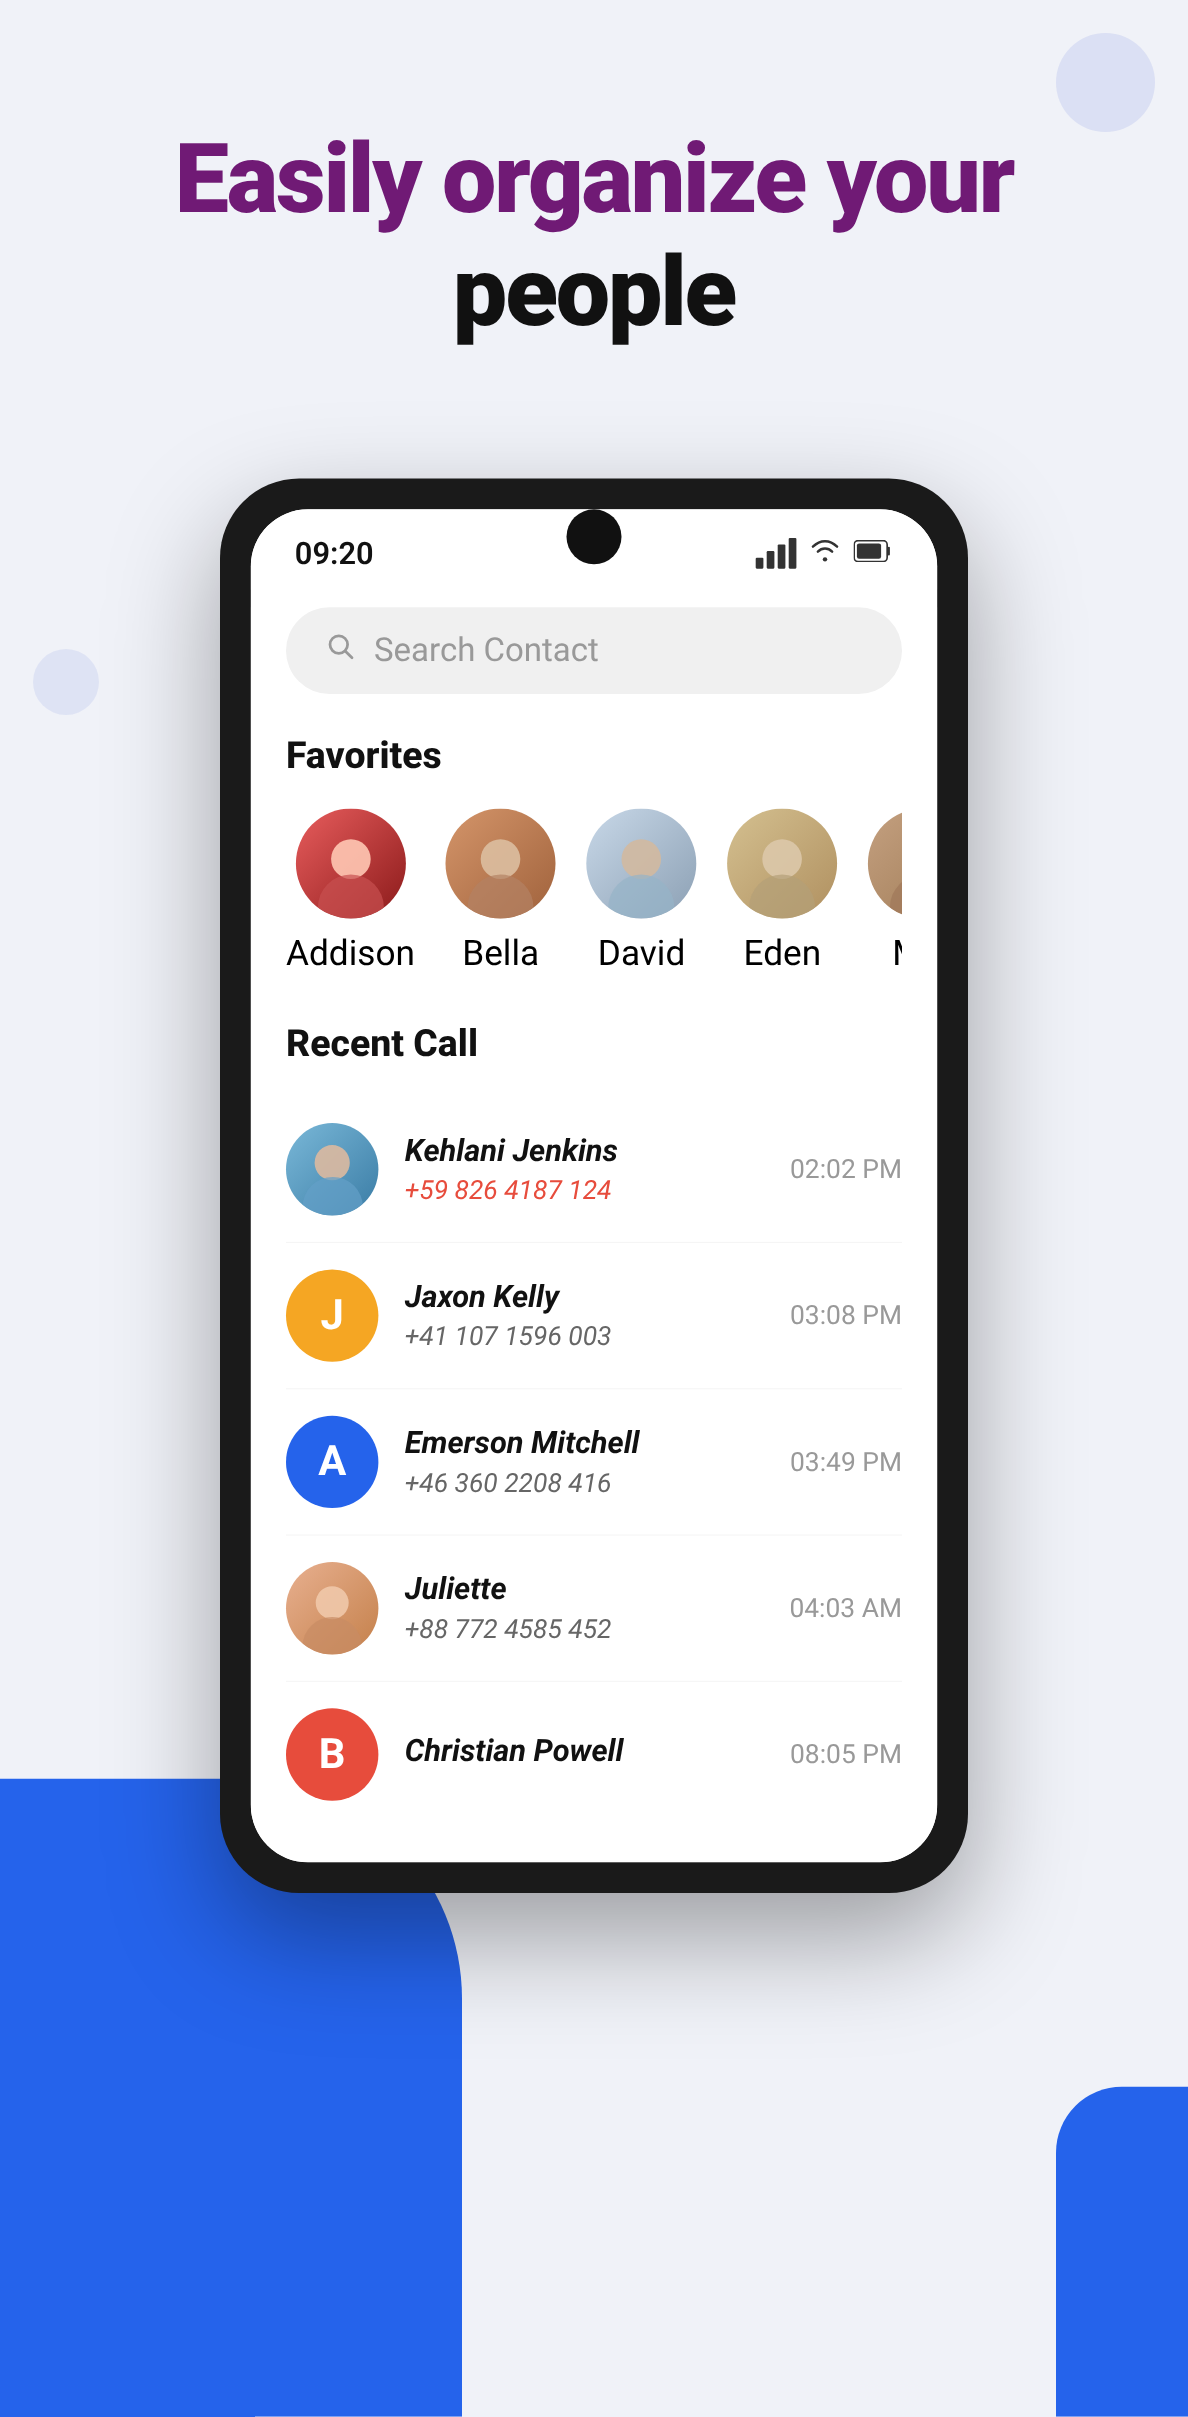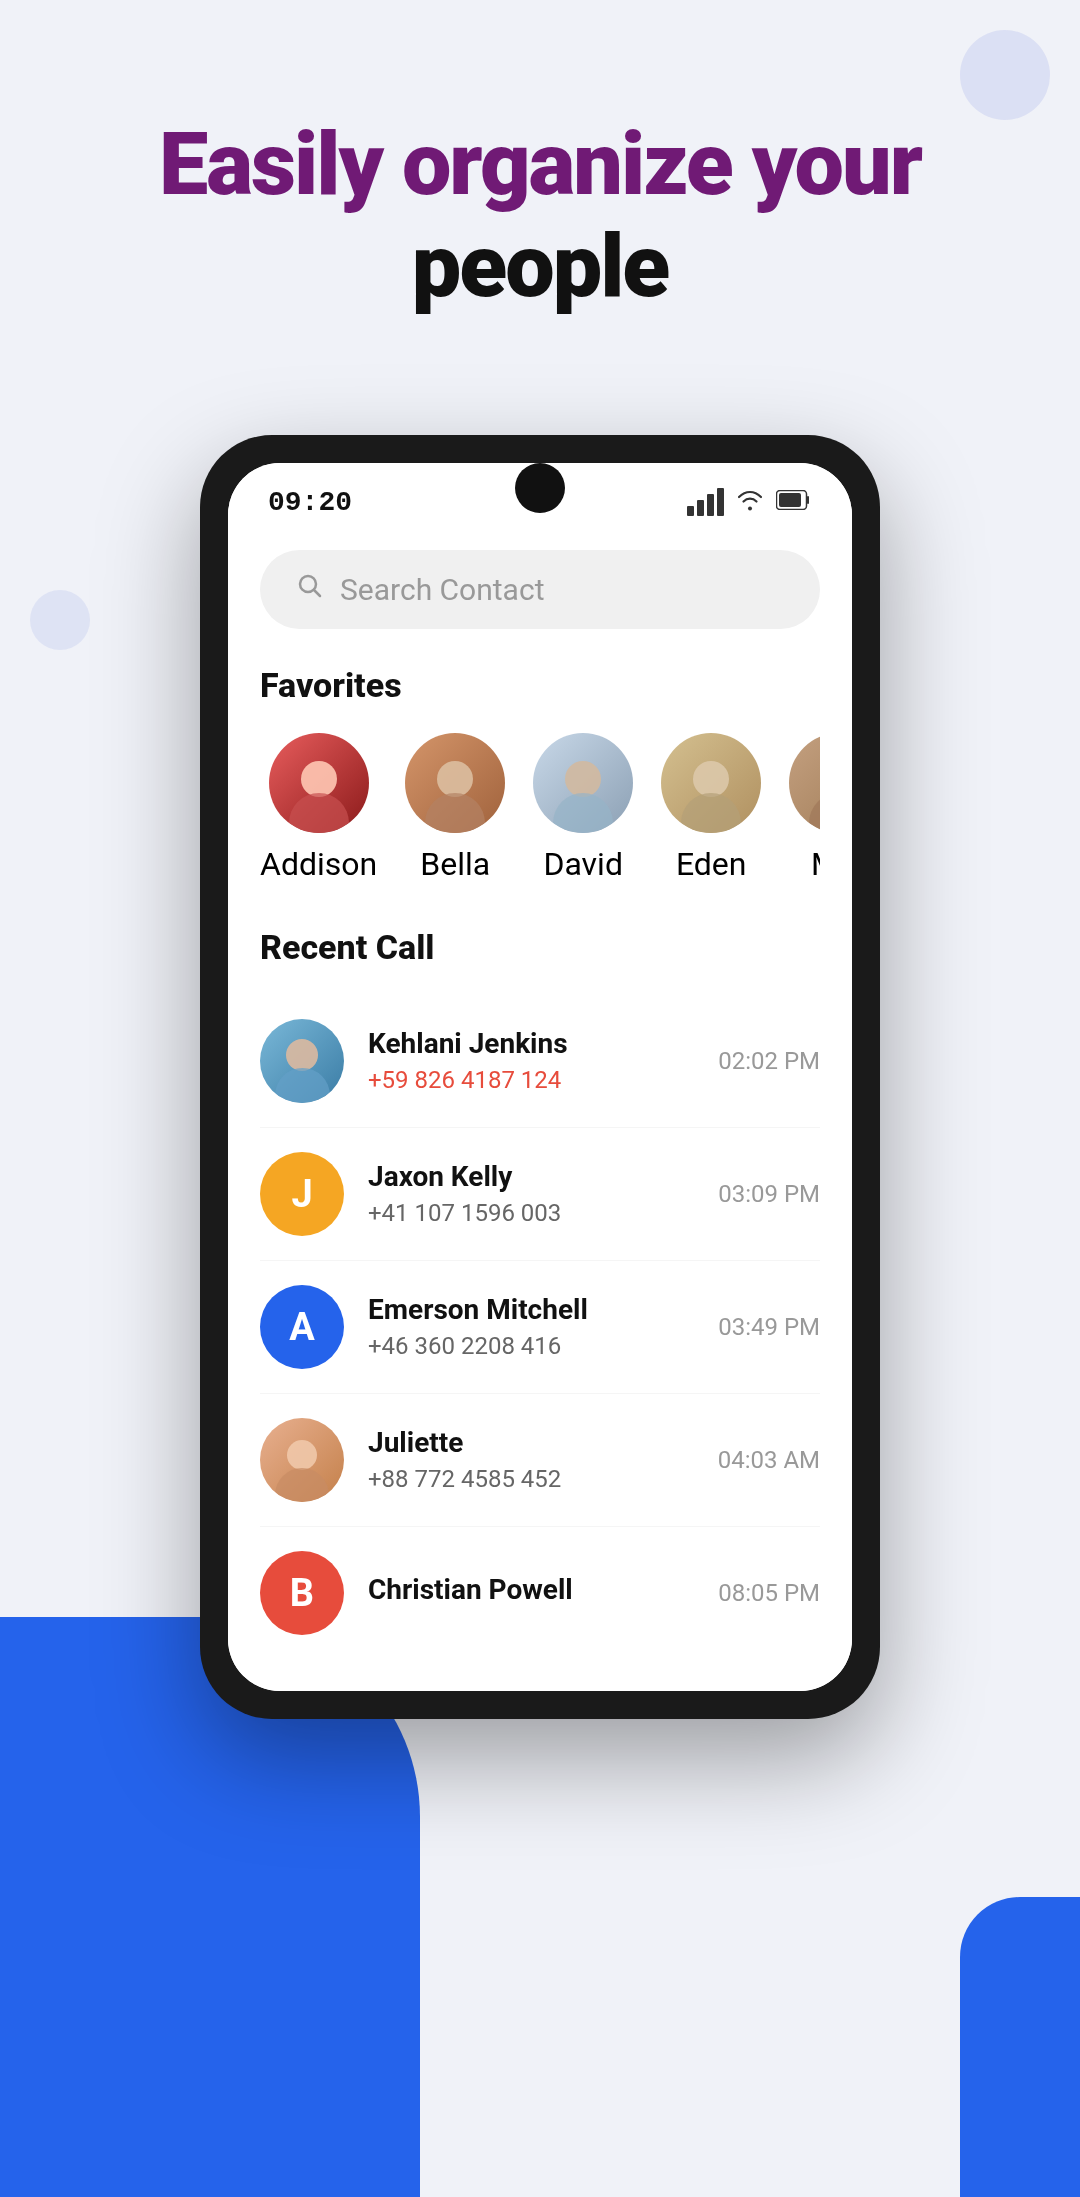--- a/index.html
+++ b/index.html
@@ -125,21 +125,20 @@
       justify-content: space-between;
       align-items: center;
       padding: 24px 40px 16px;
       background: #fff;
     }
 
     .status-time {
       font-size: 28px;
       font-weight: 600;
       color: #111;
-      font-family: Liberation Mono, monospace;
     }
 
     .status-icons {
       display: flex;
       align-items: center;
       gap: 12px;
     }
 
     .camera-notch {
       position: absolute;
@@ -252,20 +251,21 @@
       align-items: center;
       justify-content: center;
       font-size: 38px;
       font-weight: 700;
       color: #fff;
       overflow: hidden;
     }
 
     .call-info {
       flex: 1;
+      font-style: italic;
     }
 
     .call-name {
       font-size: 28px;
       font-weight: 700;
       color: #111;
       margin-bottom: 6px;
     }
 
     .call-number {
@@ -472,21 +472,21 @@
               </div>
               <div class="call-time">02:02 PM</div>
             </div>
 
             <div class="call-item">
               <div class="call-avatar bg-yellow">J</div>
               <div class="call-info">
                 <div class="call-name">Jaxon Kelly</div>
                 <div class="call-number">+41 107 1596 003</div>
               </div>
-              <div class="call-time">03:09 PM</div>
+              <div class="call-time">03:08 PM</div>
             </div>
 
             <div class="call-item">
               <div class="call-avatar bg-blue">A</div>
               <div class="call-info">
                 <div class="call-name">Emerson Mitchell</div>
                 <div class="call-number">+46 360 2208 416</div>
               </div>
               <div class="call-time">03:49 PM</div>
             </div>

